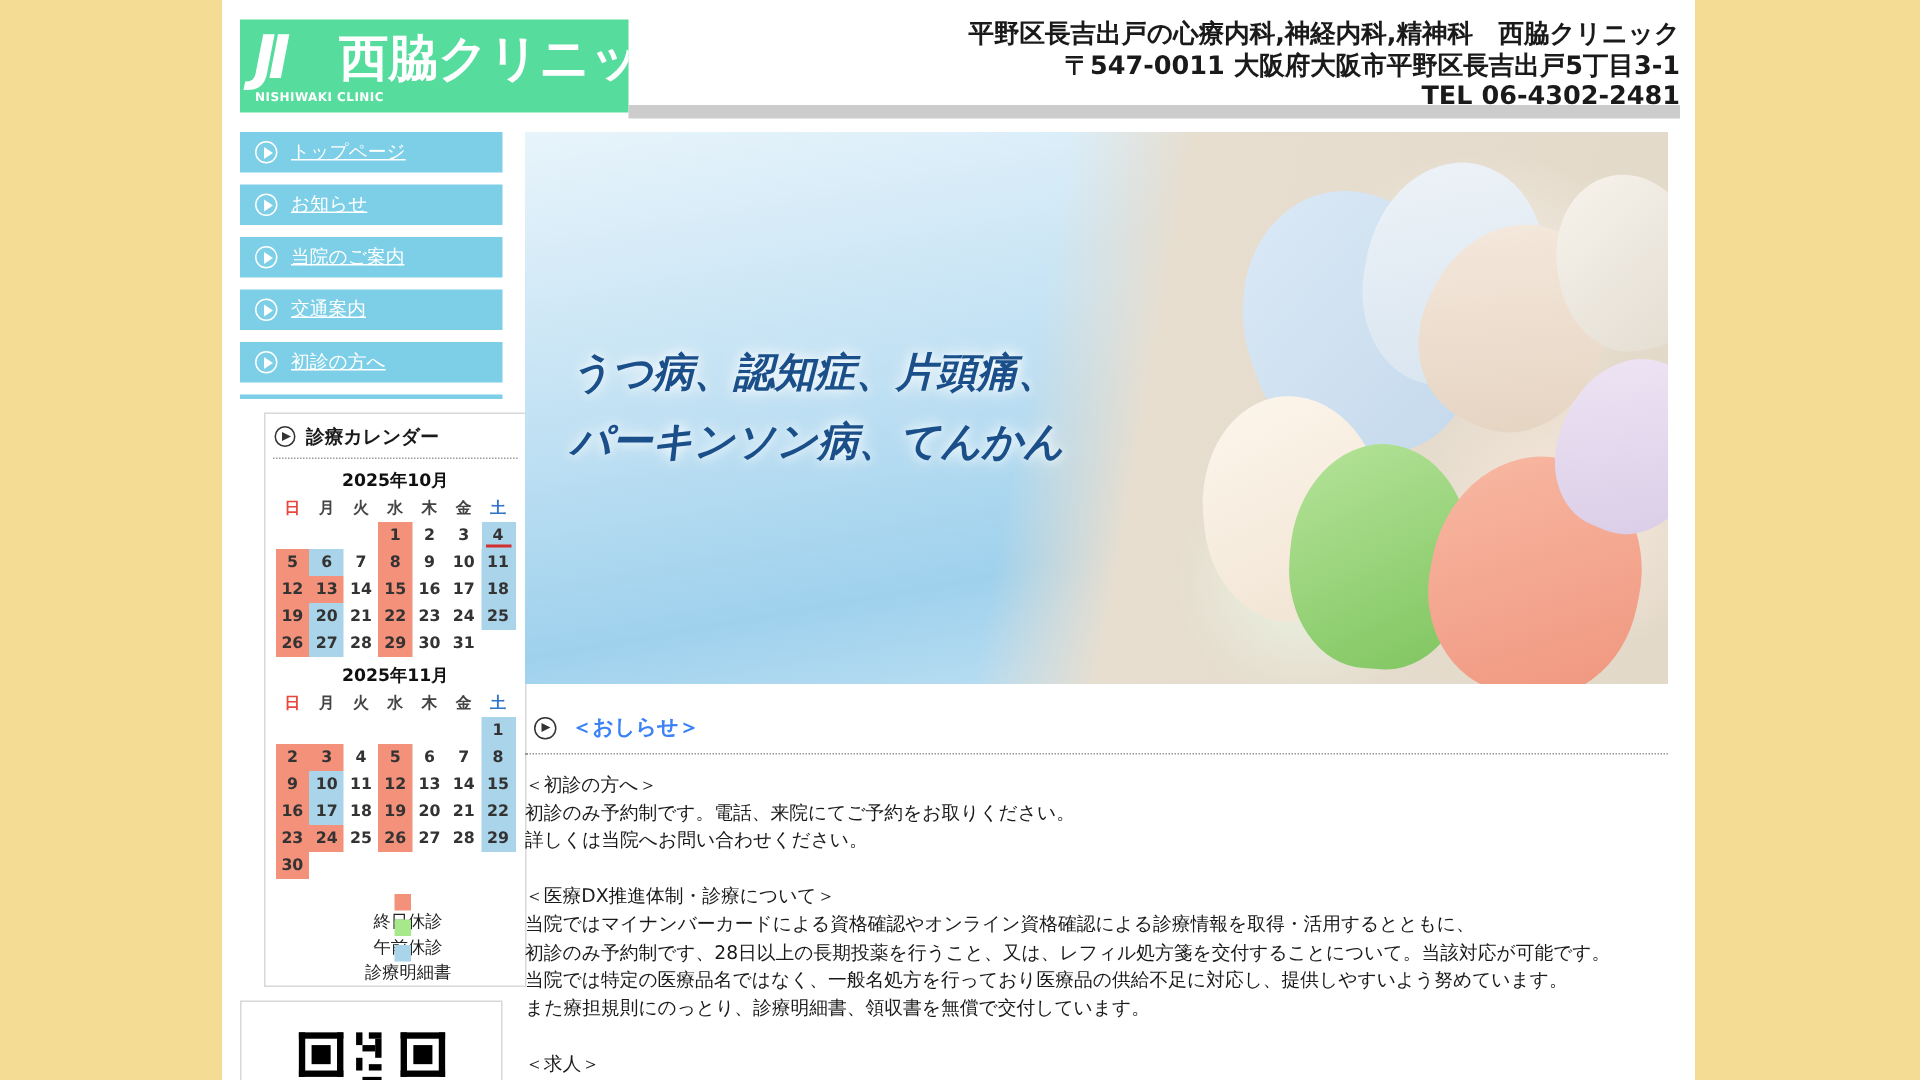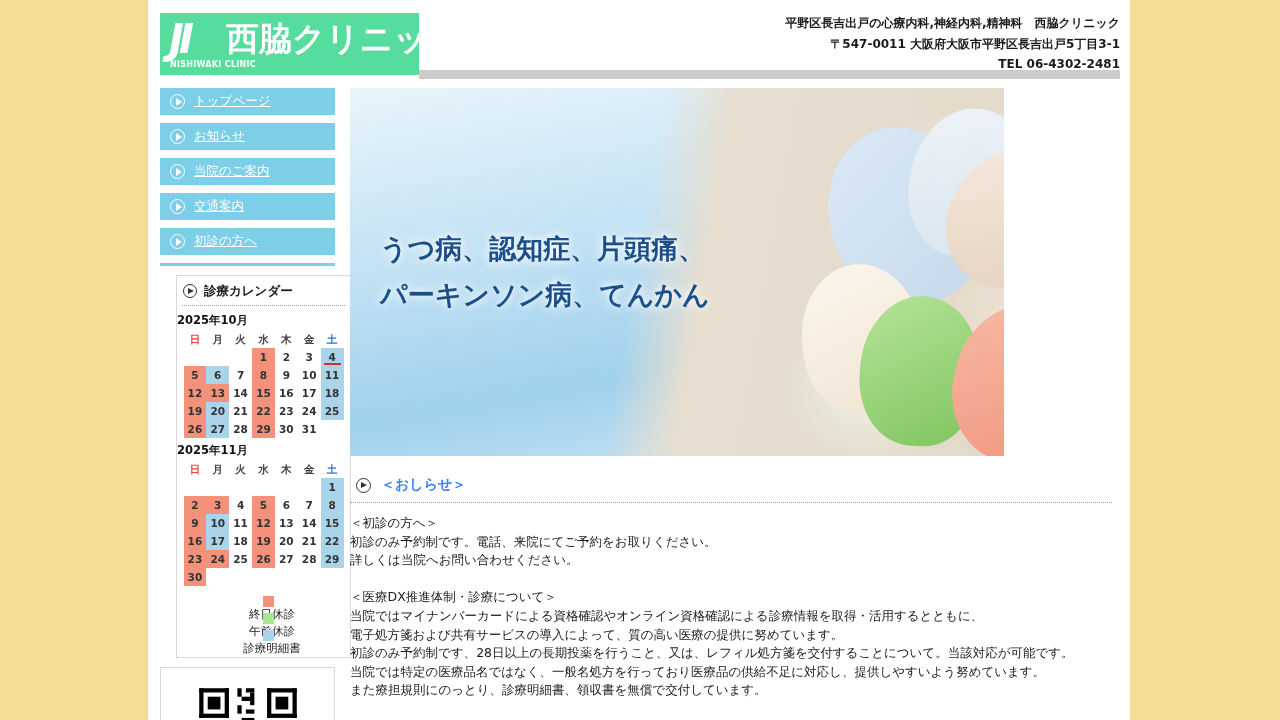--- a/index.html
+++ b/index.html
@@ -47,21 +47,21 @@
     position: absolute; left: 10px; top: 47px;
     color: #ffffff;
     font-size: 8px; font-weight: bold;
     letter-spacing: 0.3px;
     white-space: nowrap;
   }
   .header-info {
     position: absolute; right: 10px; top: 13px;
     text-align: right;
     color: #1a1a1a;
-    font-size: 12px;
+    font-size: 17px;
     font-weight: bold;
     line-height: 20.5px;
     white-space: nowrap;
   }
   .header-bar {
     position: absolute; left: 271px; top: 70px;
     width: 701px; height: 9px;
     background: #cccccc;
   }
 
@@ -143,21 +143,21 @@
     font-weight: bold;
     color: #1a1a1a;
     white-space: nowrap;
   }
   .cal-divider {
     margin: 3px 5px 2px 5px;
     height: 0;
     border-top: 1px dotted #9a9a9a;
   }
   .cal-title {
-    text-align: left;
+    text-align: center;
     font-size: 11.5px;
     font-weight: bold;
     color: #111111;
     padding: 5px 0 2px 0;
   }
   table.cal {
     border-collapse: collapse;
     margin: 0 auto;
     width: 160px;
   }
@@ -216,23 +216,24 @@
     background: #ffffff;
     border: 6px solid #ffffff;
     display: block;
   }
 
   
   .main { position: absolute; left: 202px; top: 88px; width: 768px; }
 
   .hero {
     position: relative;
-    width: 654px; height: 368px;
+    width: 762px; height: 368px;
     overflow: hidden;
     background: linear-gradient(170deg, #e8f4fb 0%, #bfe0f3 42%, #9fd1ed 70%, #cfe8f7 100%);
+    font-style: italic;
   }
   .hero-photo {
     position: absolute; inset: 0;
     background:
       radial-gradient(ellipse 160px 120px at 640px 100px, #f3ede2 0%, rgba(243,237,226,0) 72%),
       radial-gradient(ellipse 150px 140px at 700px 250px, #f7e8dd 0%, rgba(247,232,221,0) 70%),
       radial-gradient(ellipse 120px 110px at 520px 300px, #e9f3e2 0%, rgba(233,243,226,0) 72%),
       linear-gradient(100deg, rgba(255,255,255,0) 44%, #e7ded0 54%, #e3d9c9 100%);
   }
   .fig {
@@ -601,21 +602,20 @@
           <span class="news-title">＜おしらせ＞</span>
         </div>
         <div class="news-divider"></div>
         <div class="news-body">
             <div>＜初診の方へ＞</div>
             <div>初診のみ予約制です。電話、来院にてご予約をお取りください。</div>
             <div>詳しくは当院へお問い合わせください。</div>
             <div class="blank">&nbsp;</div>
             <div>＜医療DX推進体制・診療について＞</div>
             <div>当院ではマイナンバーカードによる資格確認やオンライン資格確認による診療情報を取得・活用するとともに、</div>
-            <div>電子処方箋および共有サービスの導入によって、質の高い医療の提供に努めています。</div>
             <div>初診のみ予約制です、28日以上の長期投薬を行うこと、又は、レフィル処方箋を交付することについて。当該対応が可能です。</div>
             <div>当院では特定の医療品名ではなく、一般名処方を行っており医療品の供給不足に対応し、提供しやすいよう努めています。</div>
             <div>また療担規則にのっとり、診療明細書、領収書を無償で交付しています。</div>
             <div class="blank">&nbsp;</div>
             <div>＜求人＞</div>
           </div>
       </div>
 
     </div>
   </div>

